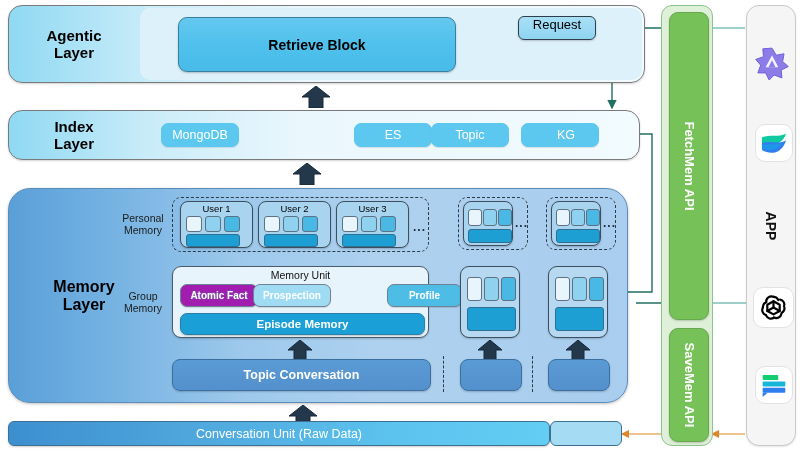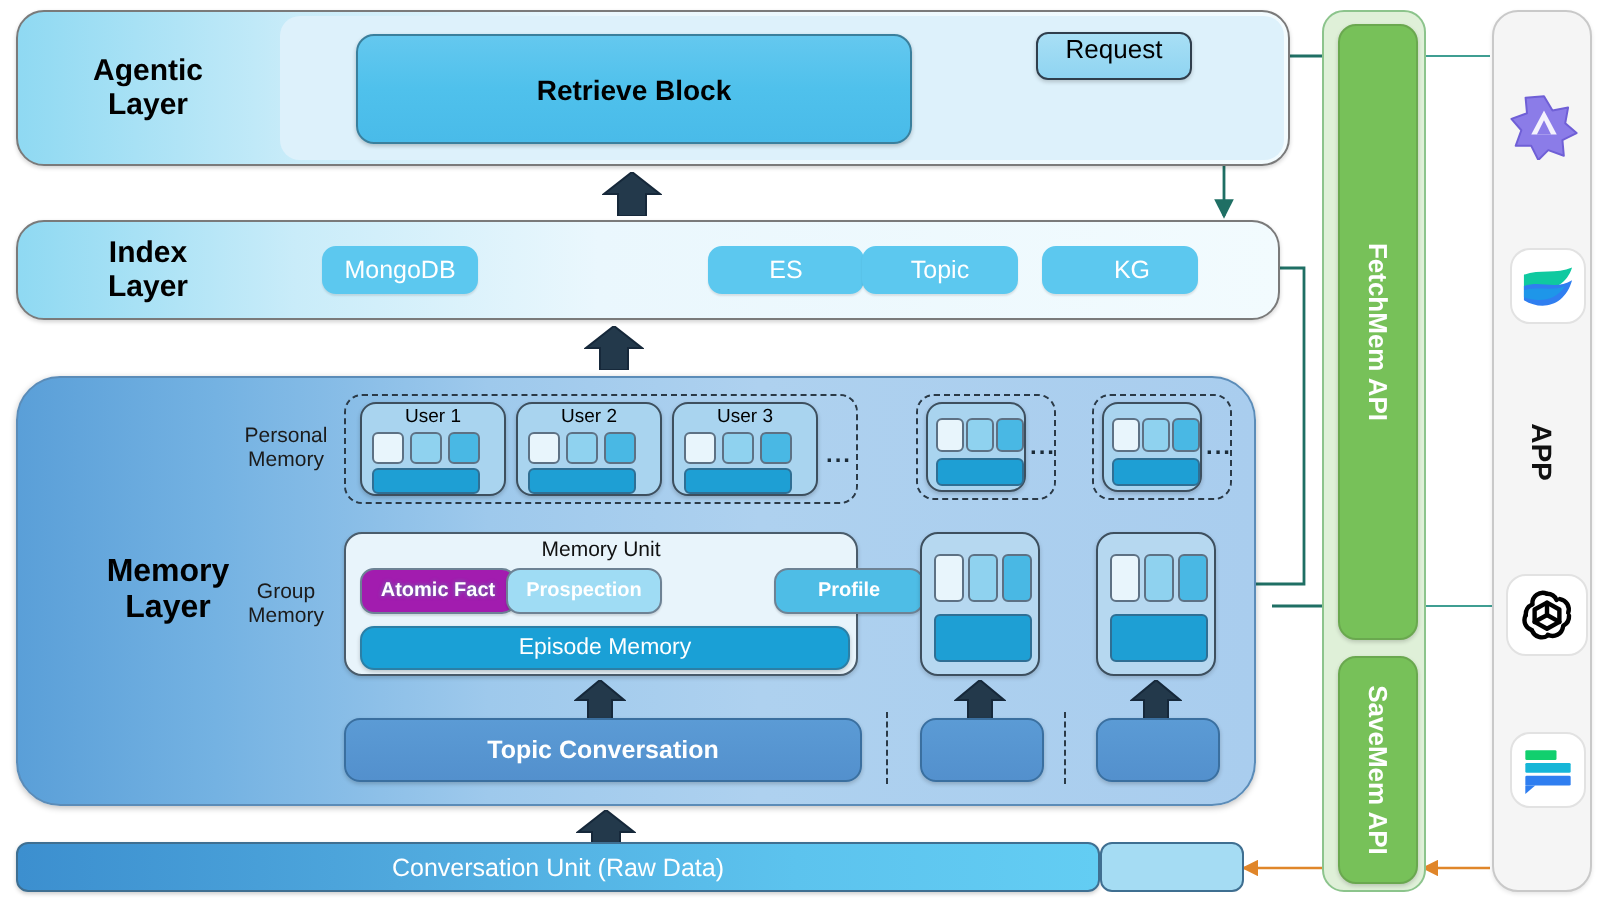--- a/index.html
+++ b/index.html
@@ -140,21 +140,21 @@
   }
   .mu-chip.k1{background:#a21caf;color:#ffffff;text-shadow:0 0 2px rgba(90,140,170,.9);}
   .mu-chip.k2{background:#9fdcf4;}
   .mu-chip.k3{background:#4ebde6;}
   .episode{
     position:absolute;
     background:#1aa0d6;
     border:1px solid #2b7fa6;
     border-radius:7px;
     display:flex;align-items:center;justify-content:center;
-    color:#fff;font-weight:normal;font-size:11.5px;
+    color:#fff;font-weight:bold;font-size:11.5px;
     box-shadow:0 1px 2px rgba(0,0,0,.2);
     text-align:right;
   }
 
   .group-card{
     background:#b6d8f0;
     border:1.4px solid #3d4f5e;
     border-radius:9px;
     box-shadow:0 1px 2px rgba(0,0,0,.18);
   }

